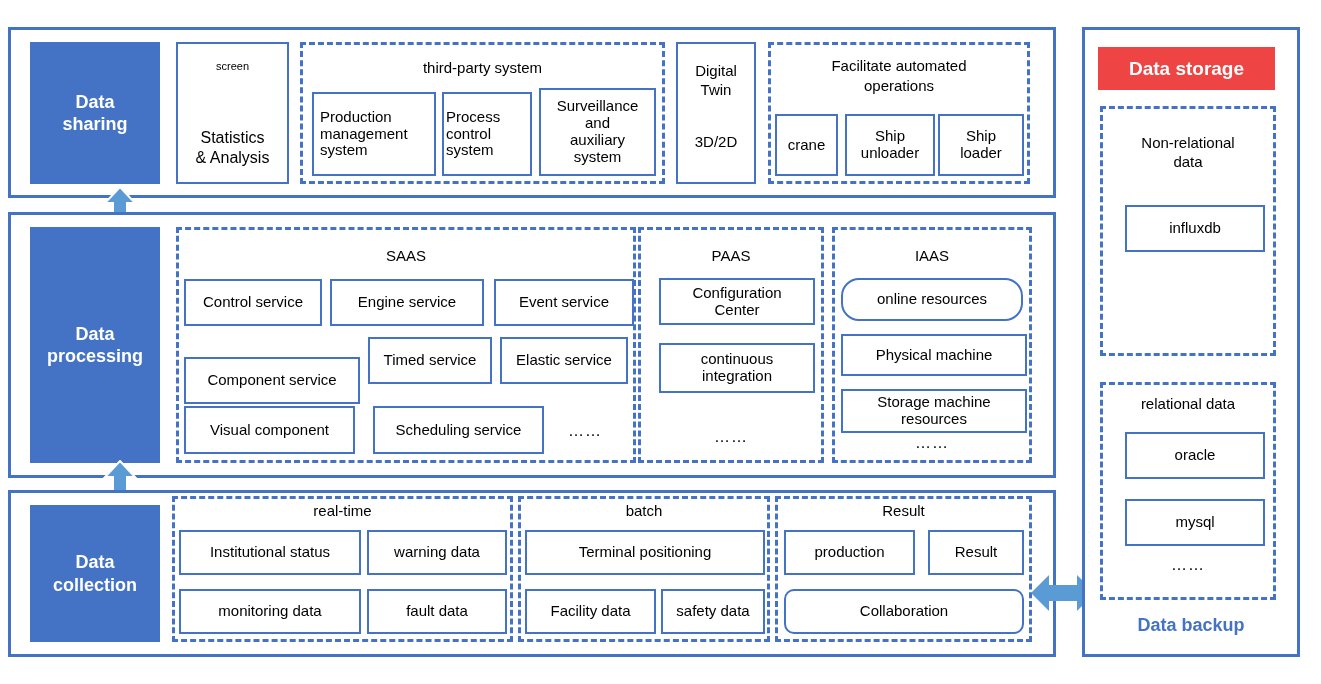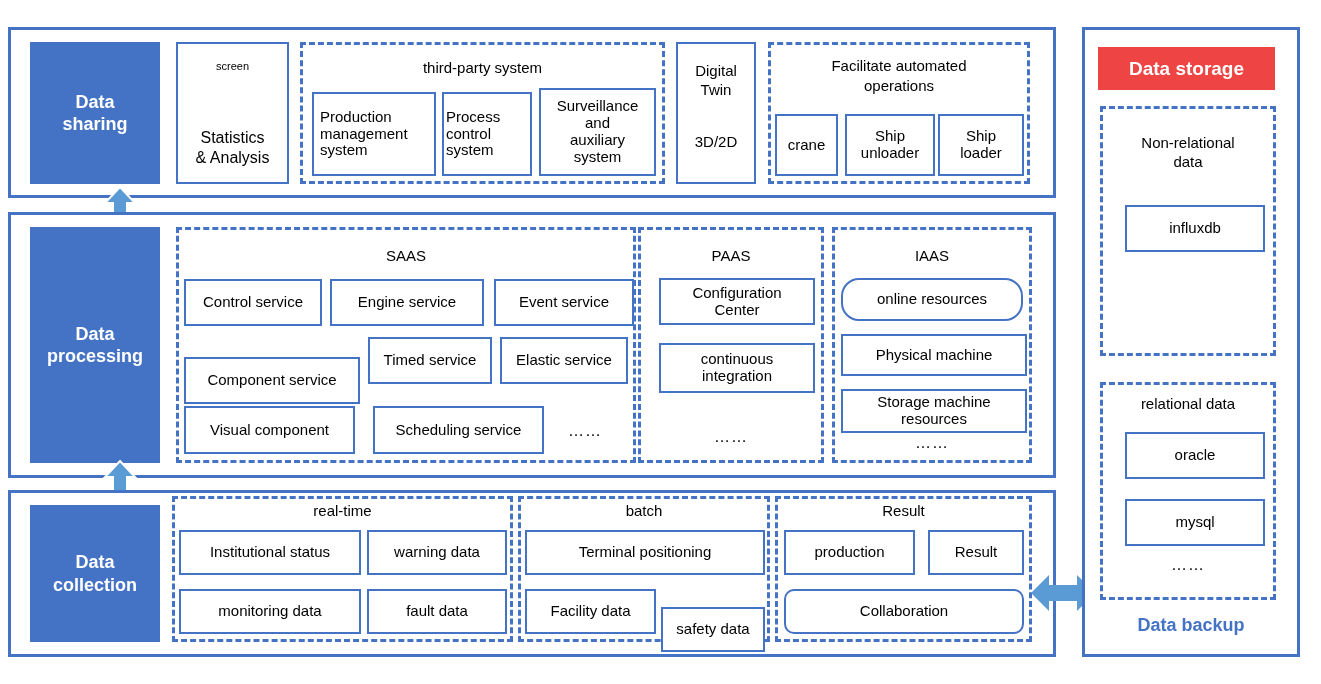--- a/index.html
+++ b/index.html
@@ -200,21 +200,21 @@
   <div class="grp-title" style="left:172px;top:503px;width:341px;">real-time</div>
   <div class="leaf" style="left:179px;top:530px;width:182px;height:45px;">Institutional status</div>
   <div class="leaf" style="left:367px;top:530px;width:140px;height:45px;">warning data</div>
   <div class="leaf" style="left:179px;top:589px;width:182px;height:45px;">monitoring data</div>
   <div class="leaf" style="left:367px;top:589px;width:140px;height:45px;">fault data</div>
 
   <div class="dashed-group" style="left:518px;top:496px;width:252px;height:146px;"></div>
   <div class="grp-title" style="left:518px;top:503px;width:252px;">batch</div>
   <div class="leaf" style="left:525px;top:530px;width:240px;height:45px;">Terminal positioning</div>
   <div class="leaf" style="left:525px;top:589px;width:131px;height:45px;">Facility data</div>
-  <div class="leaf" style="left:661px;top:607px;width:104px;height:45px;">safety data</div>
+  <div class="leaf" style="left:661px;top:589px;width:104px;height:45px;">safety data</div>
 
   <div class="dashed-group" style="left:775px;top:496px;width:257px;height:146px;"></div>
   <div class="grp-title" style="left:775px;top:503px;width:257px;">Result</div>
   <div class="leaf" style="left:784px;top:530px;width:131px;height:45px;">production</div>
   <div class="leaf" style="left:928px;top:530px;width:96px;height:45px;">Result</div>
   <div class="leaf" style="left:784px;top:589px;width:240px;height:45px;border-radius:10px;">Collaboration</div>
 
   <svg class="arrow-h" style="left:1030px;top:572px;" width="66" height="42" viewBox="0 0 66 42">
     <polygon points="1,21 19,3 19,13 47,13 47,3 65,21 47,39 47,29 19,29 19,39" fill="#5B9BD5"></polygon>
   </svg>

